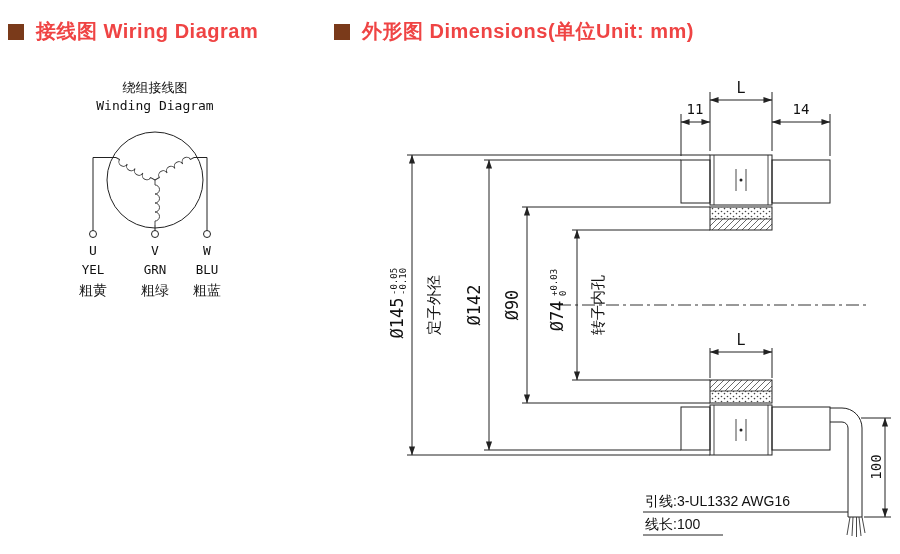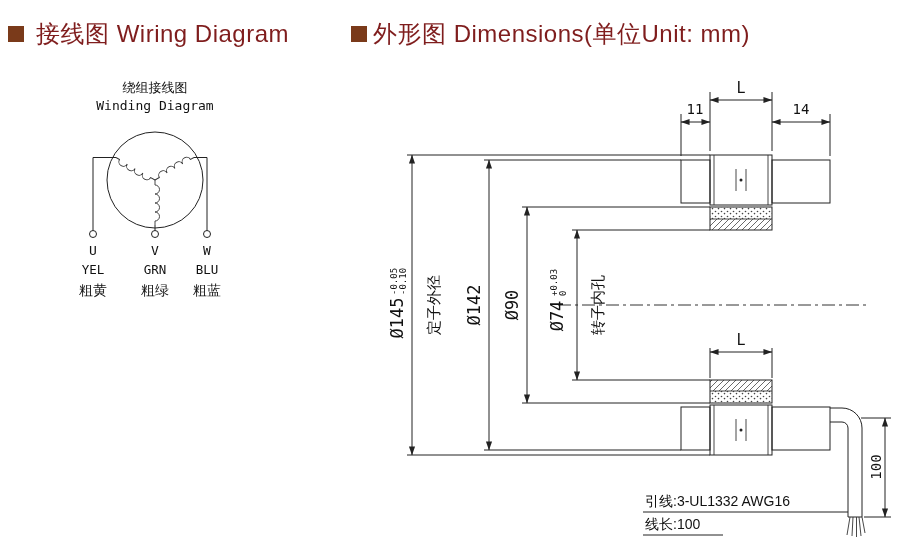--- a/index.html
+++ b/index.html
@@ -1,39 +1,39 @@
 <!DOCTYPE html>
 <html><head>
 <meta charset="utf-8">
 <style>
   html,body{margin:0;padding:0;background:#fff;}
   .stage{position:relative;width:900px;height:554px;background:#ffffff;
          font-family:"Liberation Sans",sans-serif;overflow:hidden;}
   .hdr{position:absolute;top:18px;display:flex;align-items:center;gap:12px;}
-  .hdr-text{font-size:24px;font-weight:normal;color:#7f1d1d;letter-spacing:0.5px;}
+  .hdr-text{font-size:20px;font-weight:bold;color:#ef4444;letter-spacing:0.5px;}
   .bullet{display:block;}
   svg text{fill:#111;}
   .mono{font-family:"DejaVu Sans Mono",monospace;}
   .cjk{font-family:"Liberation Sans",sans-serif;}
   .ln{stroke:#222;stroke-width:1;fill:none;}
   .thin{stroke:#333;stroke-width:0.9;fill:none;}
   .dim{stroke:#222;stroke-width:1;fill:none;}
 </style>
 </head>
 <body>
 
 <div class="stage">
 
   <div class="hdr" style="left:8px;">
     <svg class="bullet" width="16" height="16">
       <rect x="0" y="0" width="16" height="16" fill="#7a3a1a"></rect>
     </svg>
     <span class="hdr-text">接线图 Wiring Diagram</span>
   </div>
-  <div class="hdr" style="left:351px;gap:6px;">
+  <div class="hdr" style="left:334px;">
     <svg class="bullet" width="16" height="16">
       <rect x="0" y="0" width="16" height="16" fill="#7a3a1a"></rect>
     </svg>
     <span class="hdr-text">外形图 Dimensions(单位Unit: mm)</span>
   </div>
 
   <svg width="900" height="554" viewBox="0 0 900 554" style="position:absolute;left:0;top:0;">
     <defs>
       <marker id="arr" viewBox="0 0 10 10" refX="9.5" refY="5" markerWidth="11" markerHeight="9" orient="auto-start-reverse">
         <path d="M0 1.6 L9.8 5 L0 8.4 Z" fill="#222"></path>

